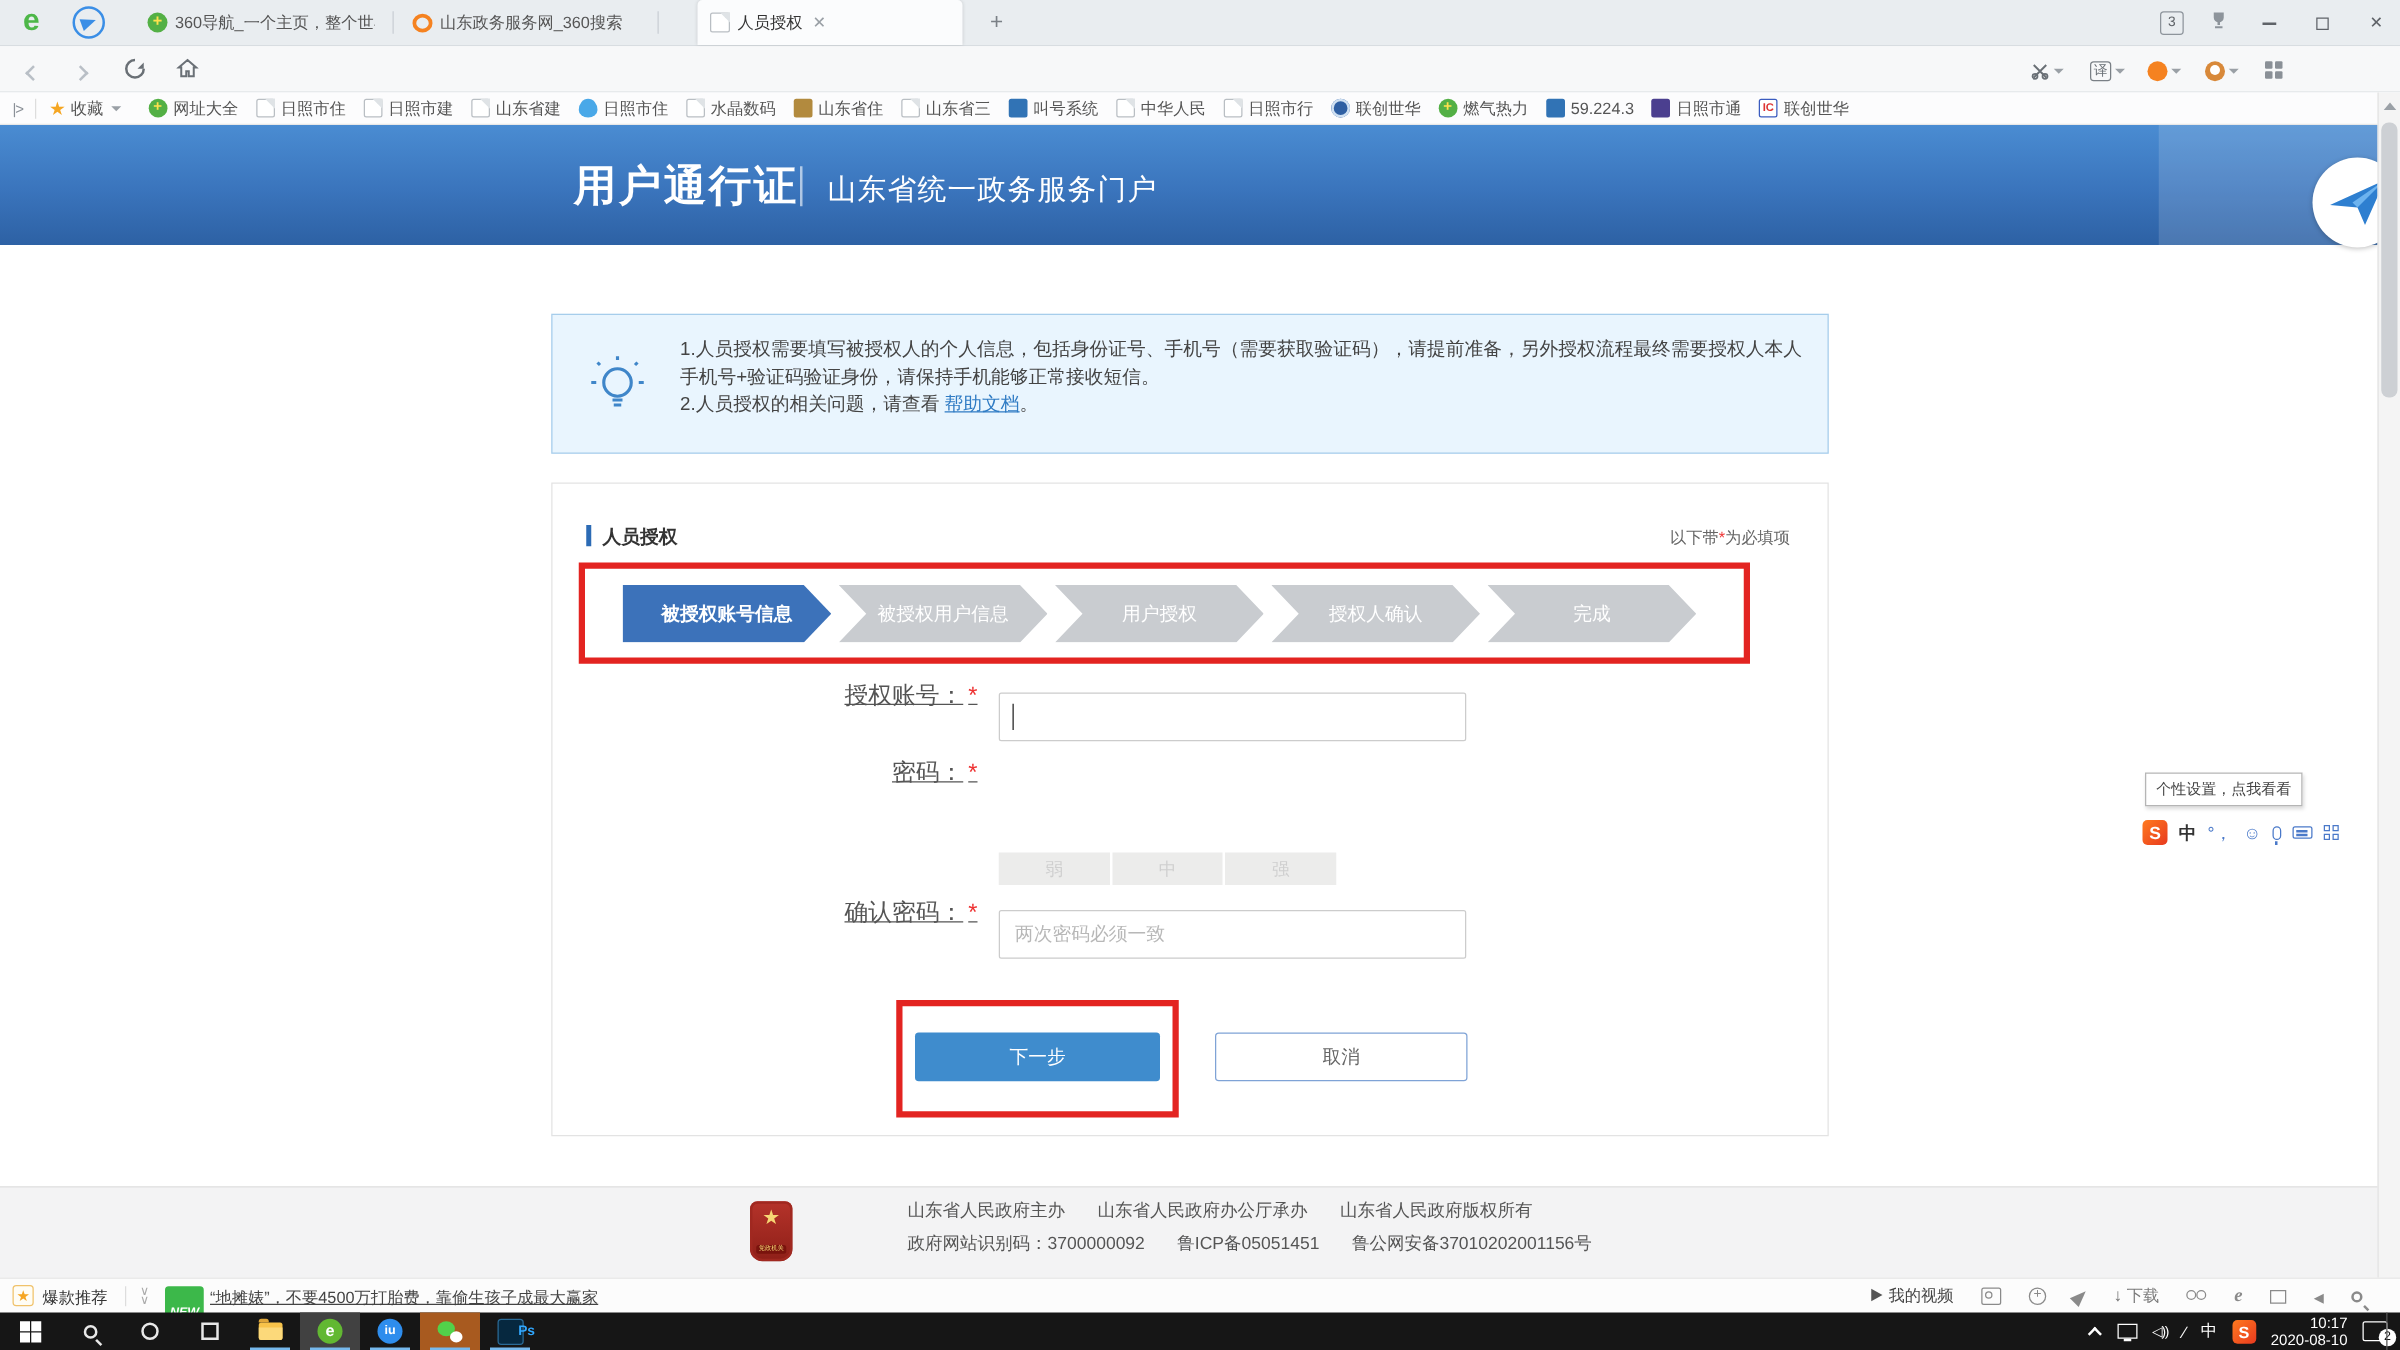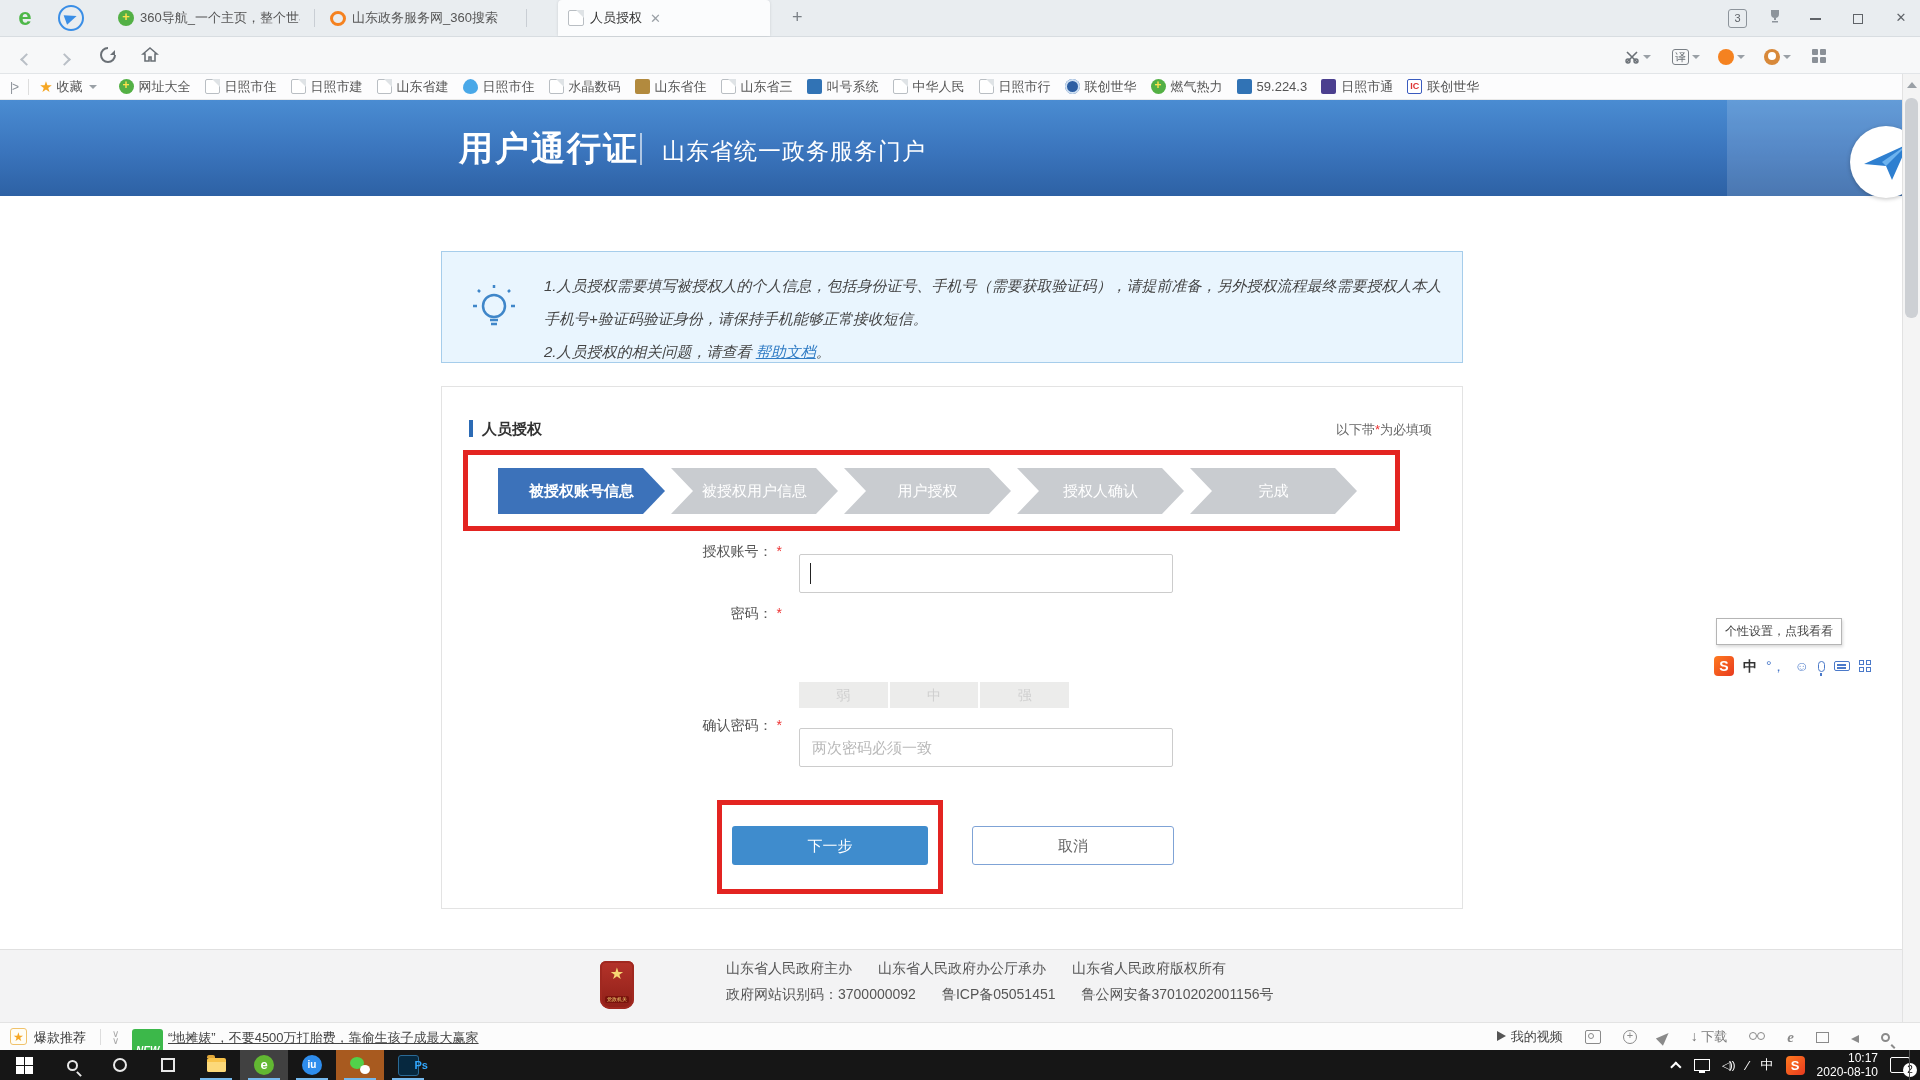--- a/index.html
+++ b/index.html
@@ -83,40 +83,40 @@
   .pgheader { position:absolute; left:0; top:0; width:1920px; height:96px; background:linear-gradient(180deg,#4a8cd2 0%,#3a74bc 55%,#2d61a4 100%); }
   .pgheader .lighter { position:absolute; right:0; top:0; width:193px; height:96px; background:rgba(255,255,255,.14); }
   .ptitle { position:absolute; left:459px; top:26px; color:#fff; font-size:34px; font-weight:bold; letter-spacing:2px; }
   .pdivider { position:absolute; left:640px; top:33px; width:2px; height:32px; background:rgba(255,255,255,.6); }
   .psub { position:absolute; left:662px; top:36px; color:#fff; font-size:23px; letter-spacing:1px; }
   .hlogo { position:absolute; left:1850px; top:26px; width:72px; height:72px; border-radius:50%; background:#fff; box-shadow:0 1px 4px rgba(0,0,0,.25); }
   .hlogo svg { position:absolute; left:12px; top:16px; }
 
   .notice { position:absolute; left:441px; top:151px; width:1022px; height:112px; background:#e9f5fe; border:1px solid #a6cdeb; }
   .bulb { position:absolute; left:30px; top:32px; }
-  .ntext { position:absolute; left:102px; top:17px; width:900px; font-size:15px; color:#444; line-height:33px;font-style:italic; }
+  .ntext { position:absolute; left:102px; top:17px; width:900px; font-size:15px; color:#444; line-height:22px; }
   .nlink { color:#2f7bc4; }
 
   .card { position:absolute; left:441px; top:286px; width:1022px; height:523px; background:#fff; border:1px solid #e3e3e3; }
   .secbar { position:absolute; left:27px; top:33px; width:4px; height:17px; background:#2c6bb5; }
   .sectitle { position:absolute; left:40px; top:33px; font-size:15px; color:#333; font-weight:bold; }
   .reqnote { position:absolute; right:30px; top:34px; font-size:13px; color:#666; }
   .reqstar { color:#e33; }
 
   .redbox { border:5px solid #e32421; position:absolute; }
   .redbox.steps { left:21px; top:63px; width:937px; height:81px; }
   .redbox.next { left:275px; top:413px; width:226px; height:94px; }
 
   .steprow { position:absolute; left:56px; top:81px; height:46px; display:flex; }
   .step { width:167px; height:46px; margin-right:6px; background:#c9ccd0; color:#fff; font-size:15px; display:flex; align-items:center; justify-content:center;
           clip-path:polygon(0 0, calc(100% - 22px) 0, 100% 50%, calc(100% - 22px) 100%, 0 100%, 22px 50%); }
   .step.first { clip-path:polygon(0 0, calc(100% - 22px) 0, 100% 50%, calc(100% - 22px) 100%, 0 100%); }
   .step.active { background:#3c72ba; font-weight:bold; }
 
-  .flabel { position:absolute; width:220px; text-align:right; font-size:14px; color:#555; }
+  .flabel { position:absolute; width:220px; text-align:right; font-size:19px; color:#555;text-decoration:underline; }
   .fstar { color:#e33; margin-left:4px; }
   .finput { position:absolute; left:357px; width:374px; height:39px; border:1px solid #ccc; border-radius:2px; background:#fff; font-size:15px; color:#333; padding:0 12px; font-family:"Liberation Sans","DejaVu Sans",sans-serif; }
   .finput::placeholder { color:#b8b8b8; opacity:1; }
   .cursor { position:absolute; left:368px; width:1px; height:21px; background:#222; }
   .meter { position:absolute; left:357px; top:295px; width:270px; height:26px; display:flex; gap:2px; }
   .meter .seg { flex:1; background:#ececeb; color:#cfcfcf; font-size:14px; text-align:center; line-height:26px; }
   .btn { position:absolute; top:439px; height:39px; border-radius:3px; font-size:15px; text-align:center; line-height:39px; }
   .btn.primary { left:290px; width:196px; background:#3f8ccd; color:#ffffff; }
   .btn.ghost { left:530px; width:202px; background:#fff; border:1px solid #7fa3d6; color:#666; line-height:37px; }
 

